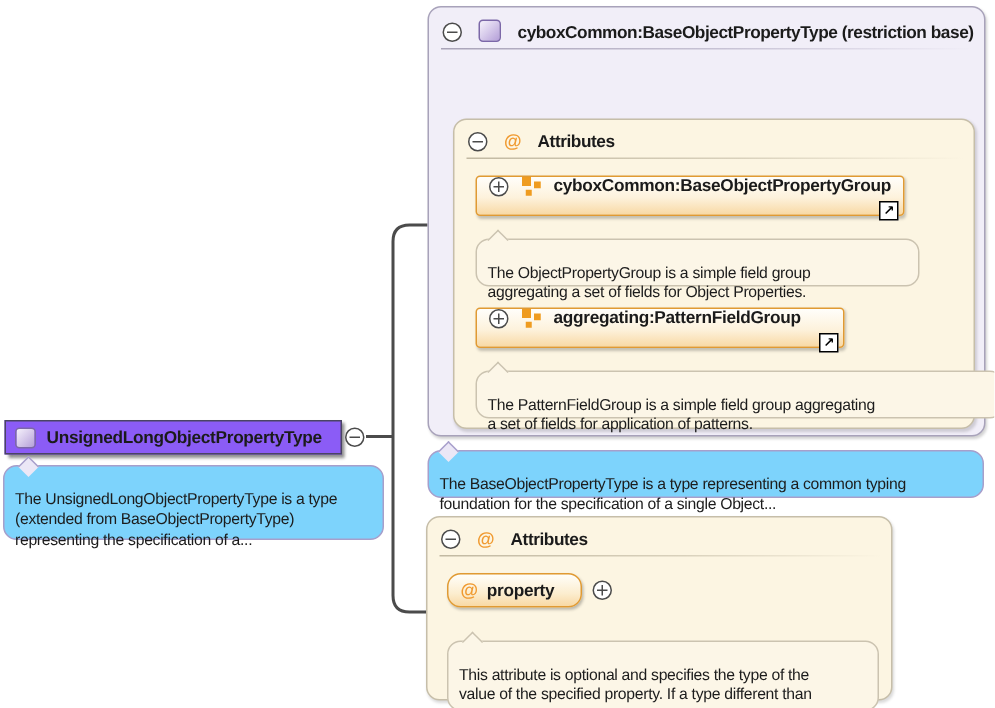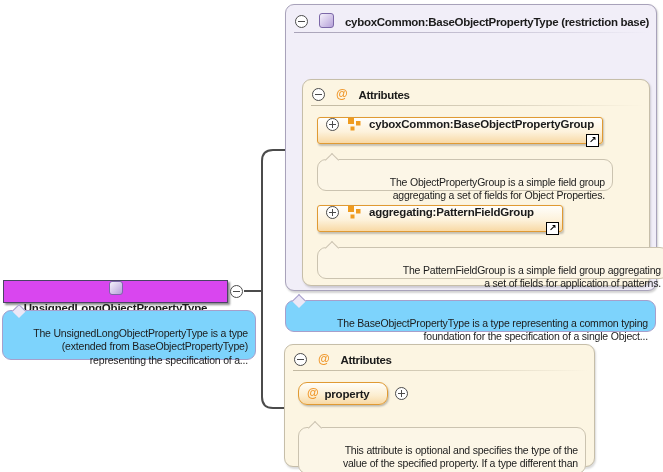--- a/index.html
+++ b/index.html
@@ -27,24 +27,24 @@
   }
   .at-icon { color:#f09a30; font-weight:bold; font-size:12px; line-height:13px; }
   .link-box {
     position:absolute; right:3px; bottom:-4px; width:13px; height:13px; box-sizing:border-box;
     background:#fff; border:1.2px solid #000; display:flex; align-items:center; justify-content:center;
     font-size:9px; font-weight:bold; color:#000; line-height:1;
   }
 
   
   .node-box {
-    position:absolute; box-sizing:border-box; background:#d946ef;
+    position:absolute; box-sizing:border-box; background:#8b5cf6;
     border:1px solid #4a4464; display:flex; align-items:center; gap:7px; padding:0 6px;
     box-shadow:2px 2px 2px rgba(0,0,0,0.45);
-    font-weight:bold; font-size:11.5px; letter-spacing:-0.2px; white-space:nowrap;flex-direction:column;
+    font-weight:bold; font-size:11.5px; letter-spacing:-0.2px; white-space:nowrap;
   }
   .pill-simple {
     position:absolute; box-sizing:border-box; background:#fff;
     border:1.6px solid #6b5596; border-radius:11px;
     display:flex; align-items:center; gap:7px; padding:0 10px 0 8px;
     box-shadow:1.5px 2px 2.5px rgba(0,0,0,0.35);
     font-weight:bold; font-size:11.5px; letter-spacing:-0.2px; white-space:nowrap;
   }
   .pill-group {
     position:absolute; box-sizing:border-box;
@@ -79,21 +79,21 @@
     font-weight:bold; font-size:11.5px; letter-spacing:-0.3px; white-space:nowrap;
   }
   .sep { position:absolute; height:1px; }
   .sep.purple { background:linear-gradient(to right,#a9a3b8,#c9c4d6 55%,rgba(201,196,214,0)); }
   .sep.cream  { background:linear-gradient(to right,#c2b9a2,#d9d1bc 55%,rgba(217,209,188,0)); }
 
   
   .callout {
     position:absolute; box-sizing:border-box; border-radius:9px;
     font-size:10.5px; letter-spacing:-0.2px; line-height:13.5px;
-    white-space:pre-line; padding:2px 7px; color:#1c1c1c;text-align:right;
+    white-space:pre-line; padding:2px 7px; color:#1c1c1c;
   }
   .callout::before {
     content:""; position:absolute; top:-5.5px; left:var(--tail-left,11px);
     width:9px; height:9px; transform:rotate(45deg);
   }
   .callout.lavender { background:#7dd3fc; border:1px solid #a79fcb; }
   .callout.lavender::before { background:#ebe7f6; border-top:1px solid #a79fcb; border-left:1px solid #a79fcb; }
   .callout.creamy { background:#fcf6e7; border:1px solid #cbc3b0; }
   .callout.creamy::before { background:#fcf6e7; border-top:1px solid #cbc3b0; border-left:1px solid #cbc3b0; }
 </style>

